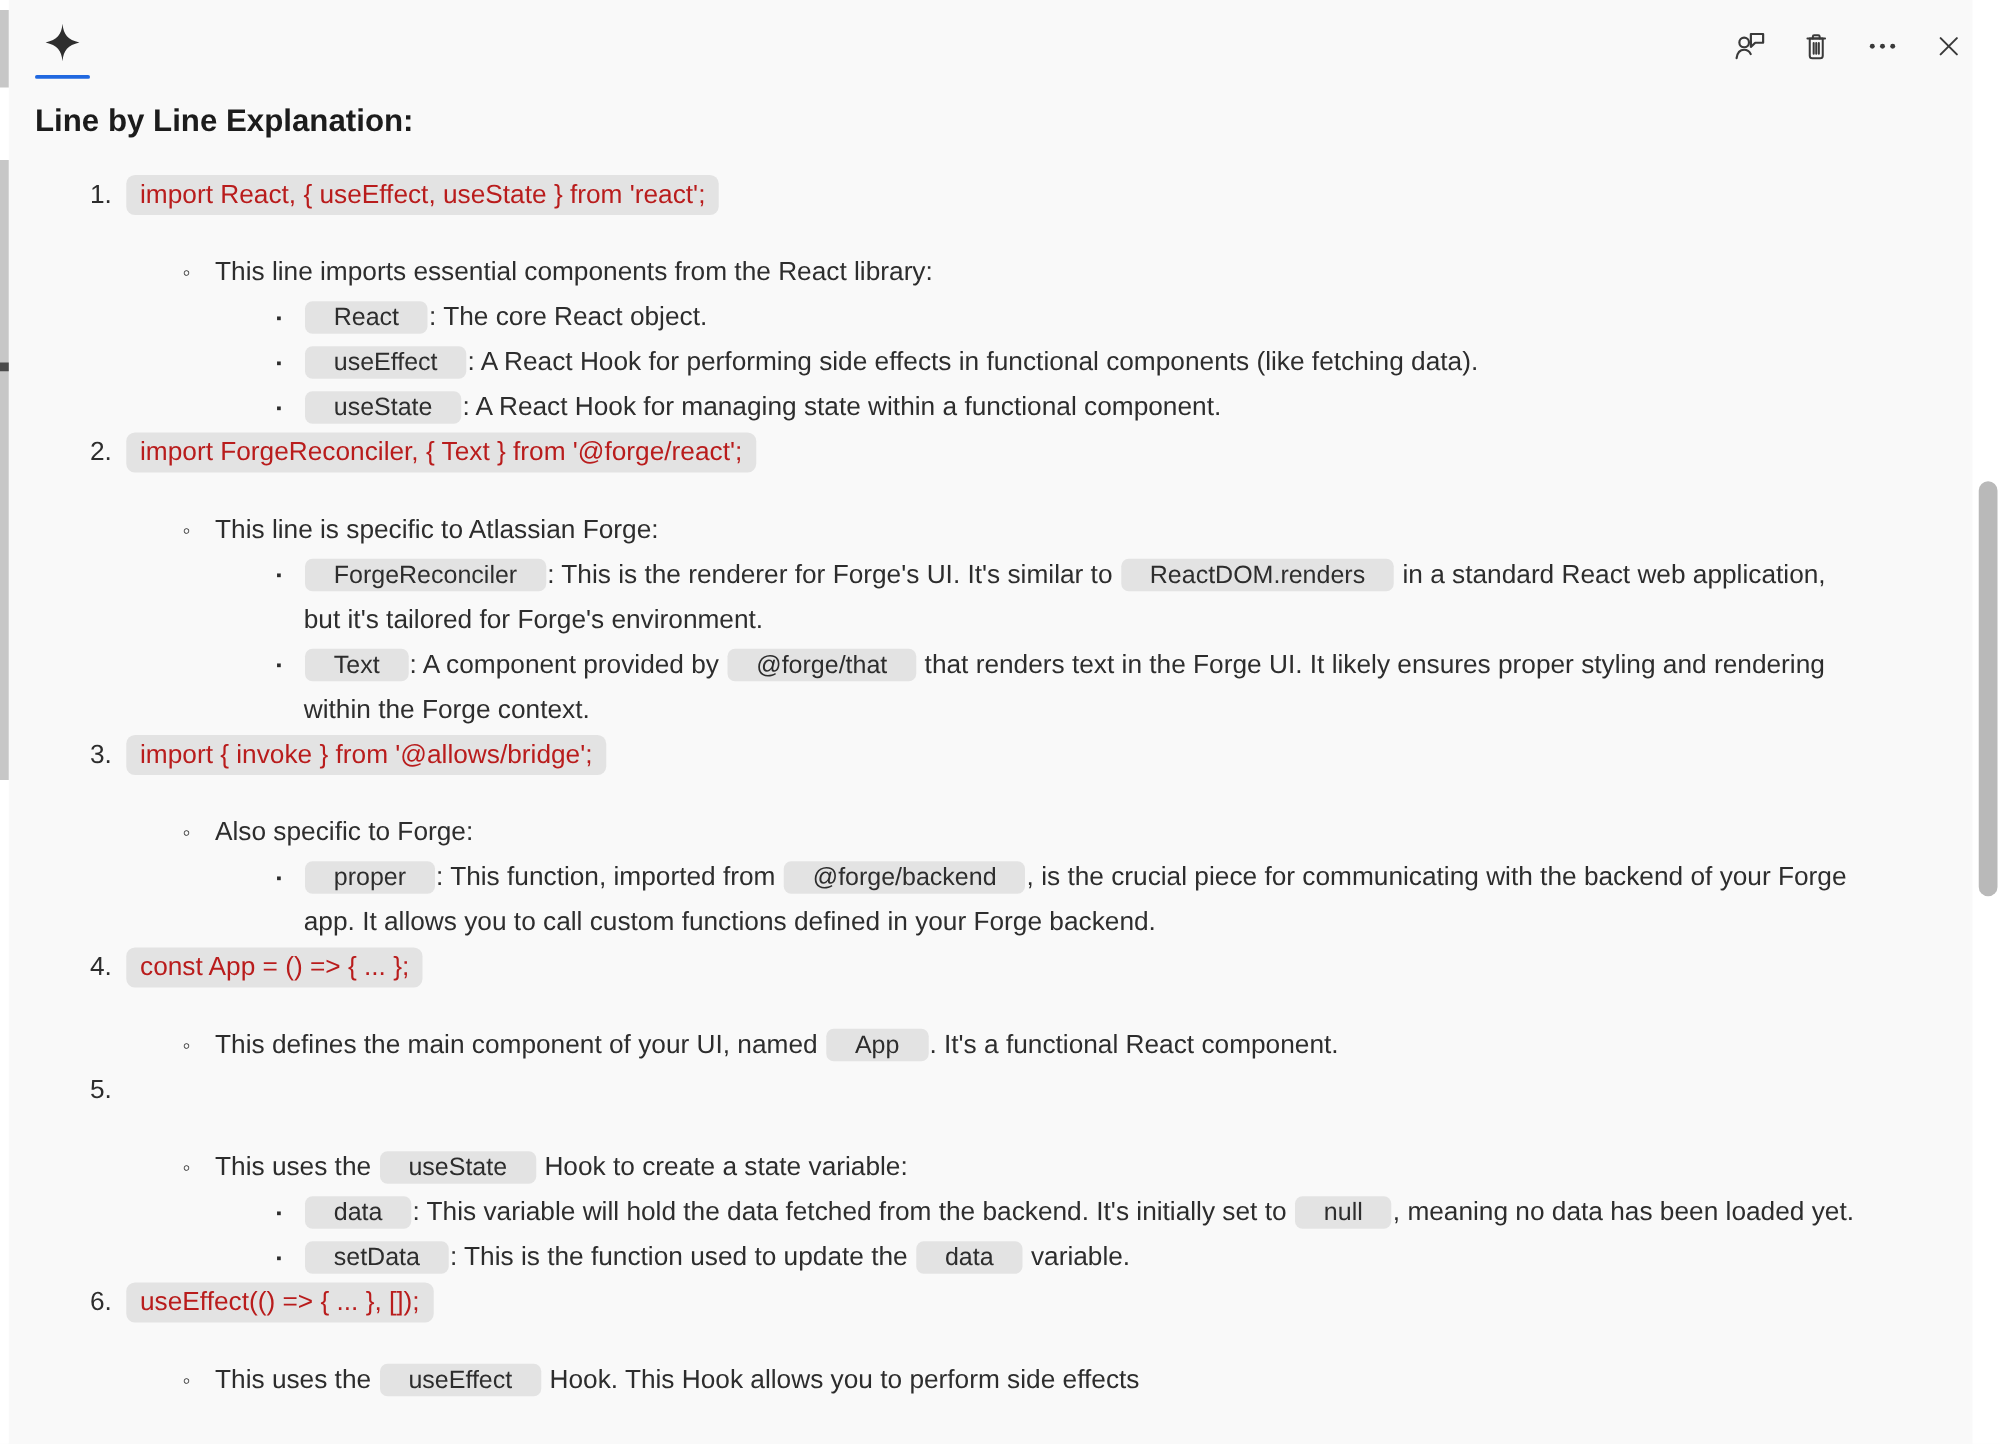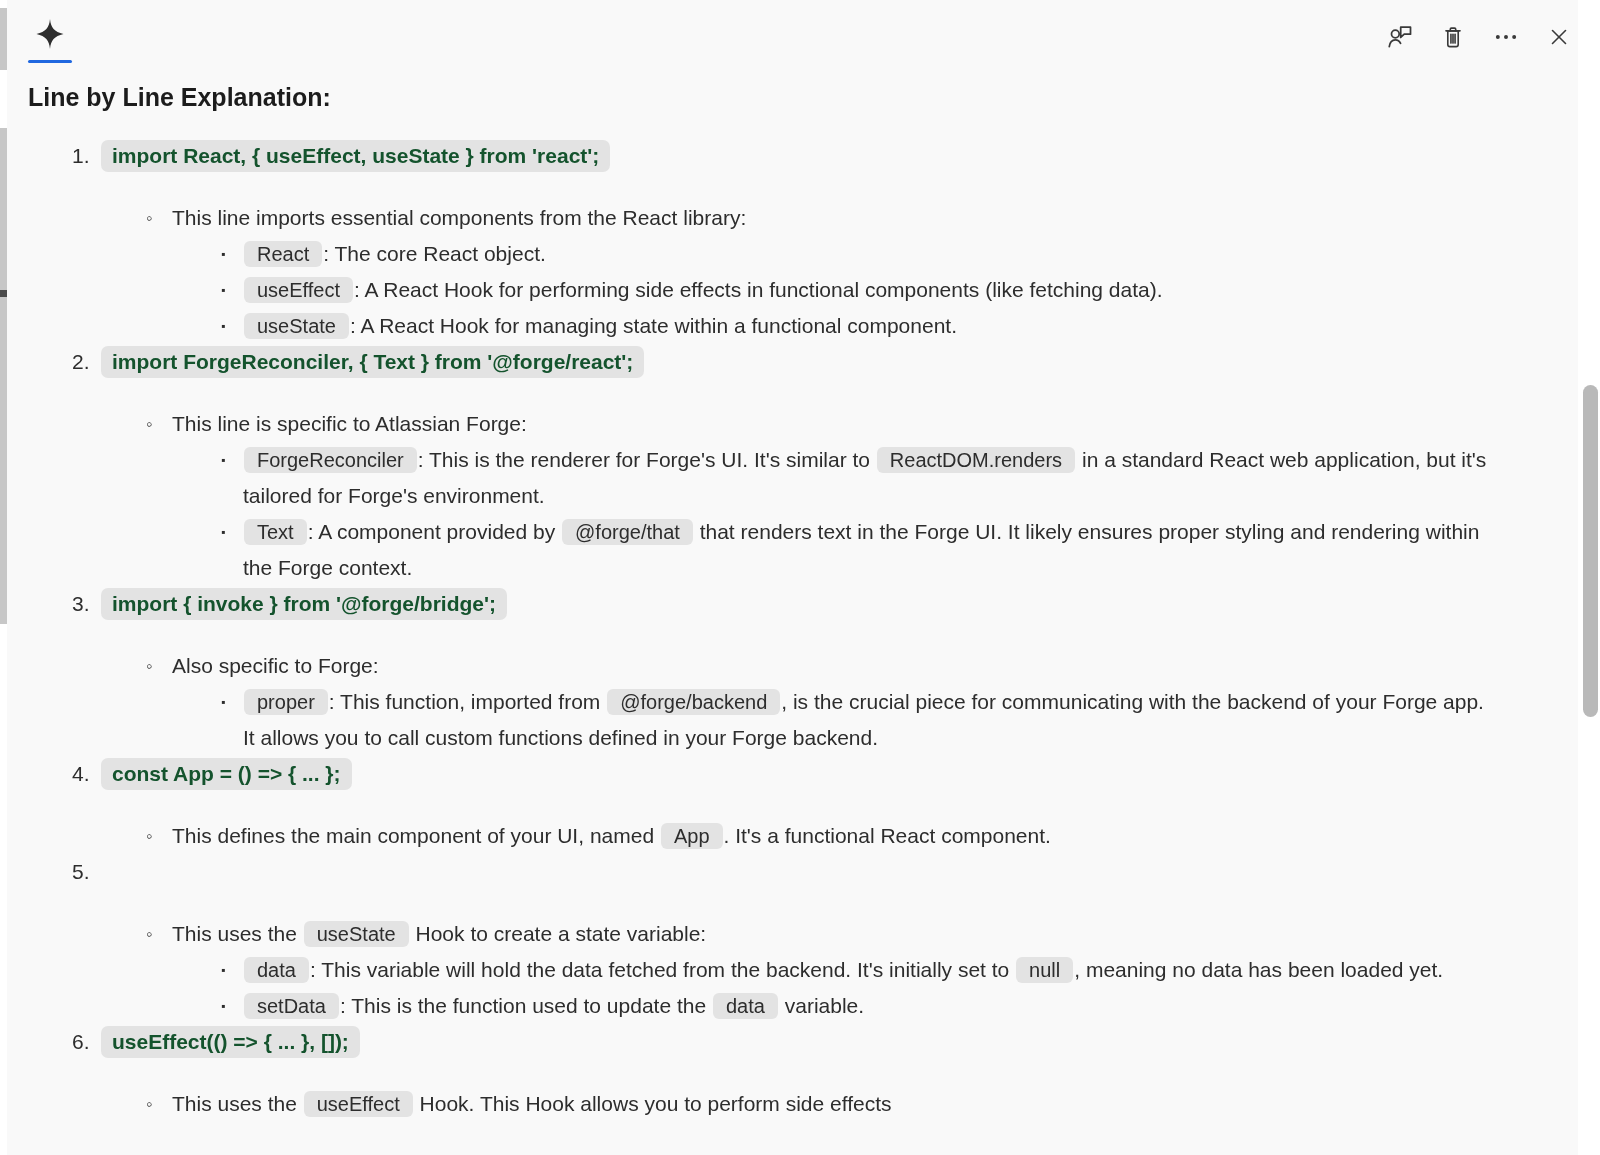--- a/index.html
+++ b/index.html
@@ -30,28 +30,28 @@
   .actions { display: flex; gap: 23px; align-items: center; margin-top: 9px; }
   .icon-btn { width: 30px; height: 30px; display: flex; align-items: center; justify-content: center; cursor: pointer; }
   .icon-btn svg { display: block; }
 
   h1 { font-size: 25px; line-height: 26px; margin: 10px 0 0 28px; font-weight: 700; color: #1c1c1c; }
 
   .list { margin-top: 28px; }
   .code-row { height: 36px; display: flex; align-items: center; padding-left: 72px; font-size: 21px; }
   .code-row .num { display: inline-block; width: 29px; flex: none; color: #2d2d2d; }
   .chip { background: #e3e3e3; border-radius: 7px; }
-  .code-chip { font-weight: 700; font-size: 21px; padding: 4px 11px; color: #14532d; white-space: nowrap; }
+  .code-chip { font-weight: 400; font-size: 21px; padding: 4px 11px; color: #b91c1c; white-space: nowrap; }
 
   .intro { margin-top: 26px; line-height: 36px; font-size: 21px; padding-left: 172px; padding-right: 85px; position: relative; }
   .square { line-height: 36px; font-size: 21px; padding-left: 243px; padding-right: 105px; position: relative; }
   .marker { position: absolute; line-height: 36px; top: 0; }
   .circle-marker { left: 146px; font-size: 18px; color: #3a3a3a; }
   .square-marker { left: 221px; font-size: 12px; color: #2d2d2d; }
-  .ichip { font-size: 20px; padding: 2px 13px; margin: 0 1px; border-radius: 6px; color: #2d2d2d; white-space: nowrap; }
+  .ichip { font-size: 20px; padding: 2px 23px; margin: 0 1px; border-radius: 6px; color: #2d2d2d; white-space: nowrap; }
 </style>
 </head>
 <body>
 
 <div class="left-strip">
   <div class="seg" style="top:8px;height:62px"></div>
   <div class="seg" style="top:128px;height:496px"></div>
   <div class="tick" style="top:290px;height:7px"></div>
 </div>
 
@@ -125,21 +125,21 @@
         <span class="num">2.</span>
         <span class="chip code-chip">import ForgeReconciler, { Text } from '@forge/react';</span>
       </div>
       <div class="intro"><span class="marker circle-marker">◦</span>This line is specific to Atlassian Forge:</div>
       <div class="square"><span class="marker square-marker">▪</span><span class="chip ichip">ForgeReconciler</span>: This is the renderer for Forge's UI. It's similar to <span class="chip ichip">ReactDOM.renders</span> in a standard React web application, but it's tailored for Forge's environment.</div>
       <div class="square"><span class="marker square-marker">▪</span><span class="chip ichip">Text</span>: A component provided by <span class="chip ichip">@forge/that</span> that renders text in the Forge UI. It likely ensures proper styling and rendering within the Forge context.</div>
     </div>
     <div class="item">
       <div class="code-row">
         <span class="num">3.</span>
-        <span class="chip code-chip">import { invoke } from '@forge/bridge';</span>
+        <span class="chip code-chip">import { invoke } from '@allows/bridge';</span>
       </div>
       <div class="intro"><span class="marker circle-marker">◦</span>Also specific to Forge:</div>
       <div class="square"><span class="marker square-marker">▪</span><span class="chip ichip">proper</span>: This function, imported from <span class="chip ichip">@forge/backend</span>, is the crucial piece for communicating with the backend of your Forge app. It allows you to call custom functions defined in your Forge backend.</div>
     </div>
     <div class="item">
       <div class="code-row">
         <span class="num">4.</span>
         <span class="chip code-chip">const App = () =&gt; { ... };</span>
       </div>
       <div class="intro"><span class="marker circle-marker">◦</span>This defines the main component of your UI, named <span class="chip ichip">App</span>. It's a functional React component.</div>

